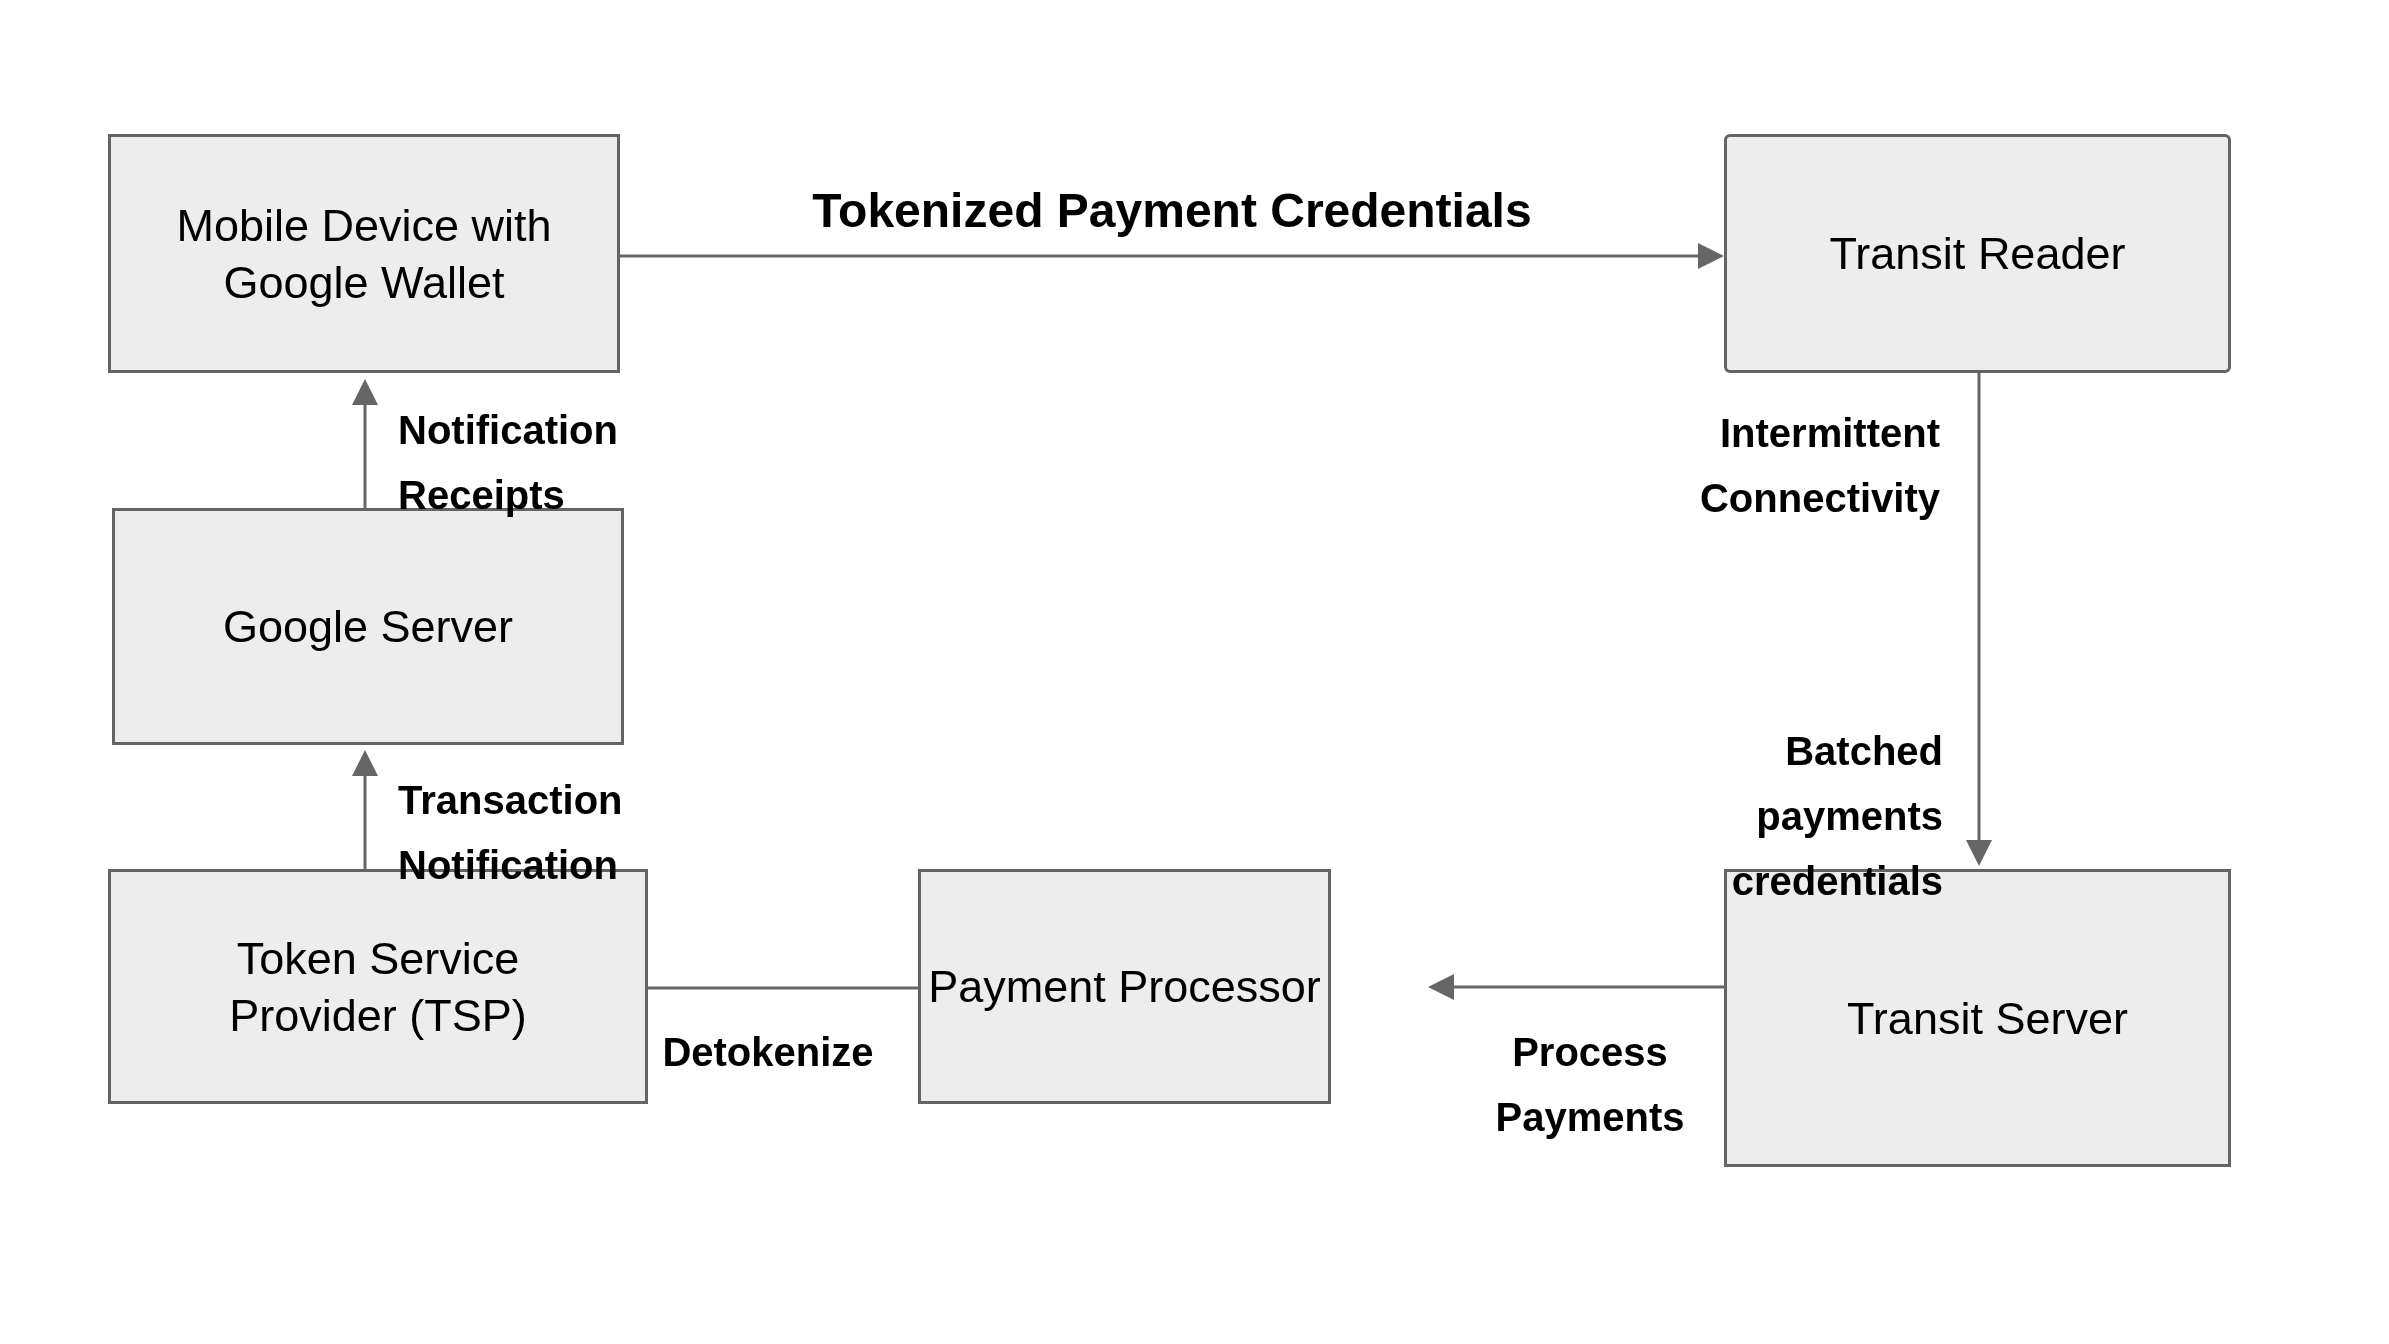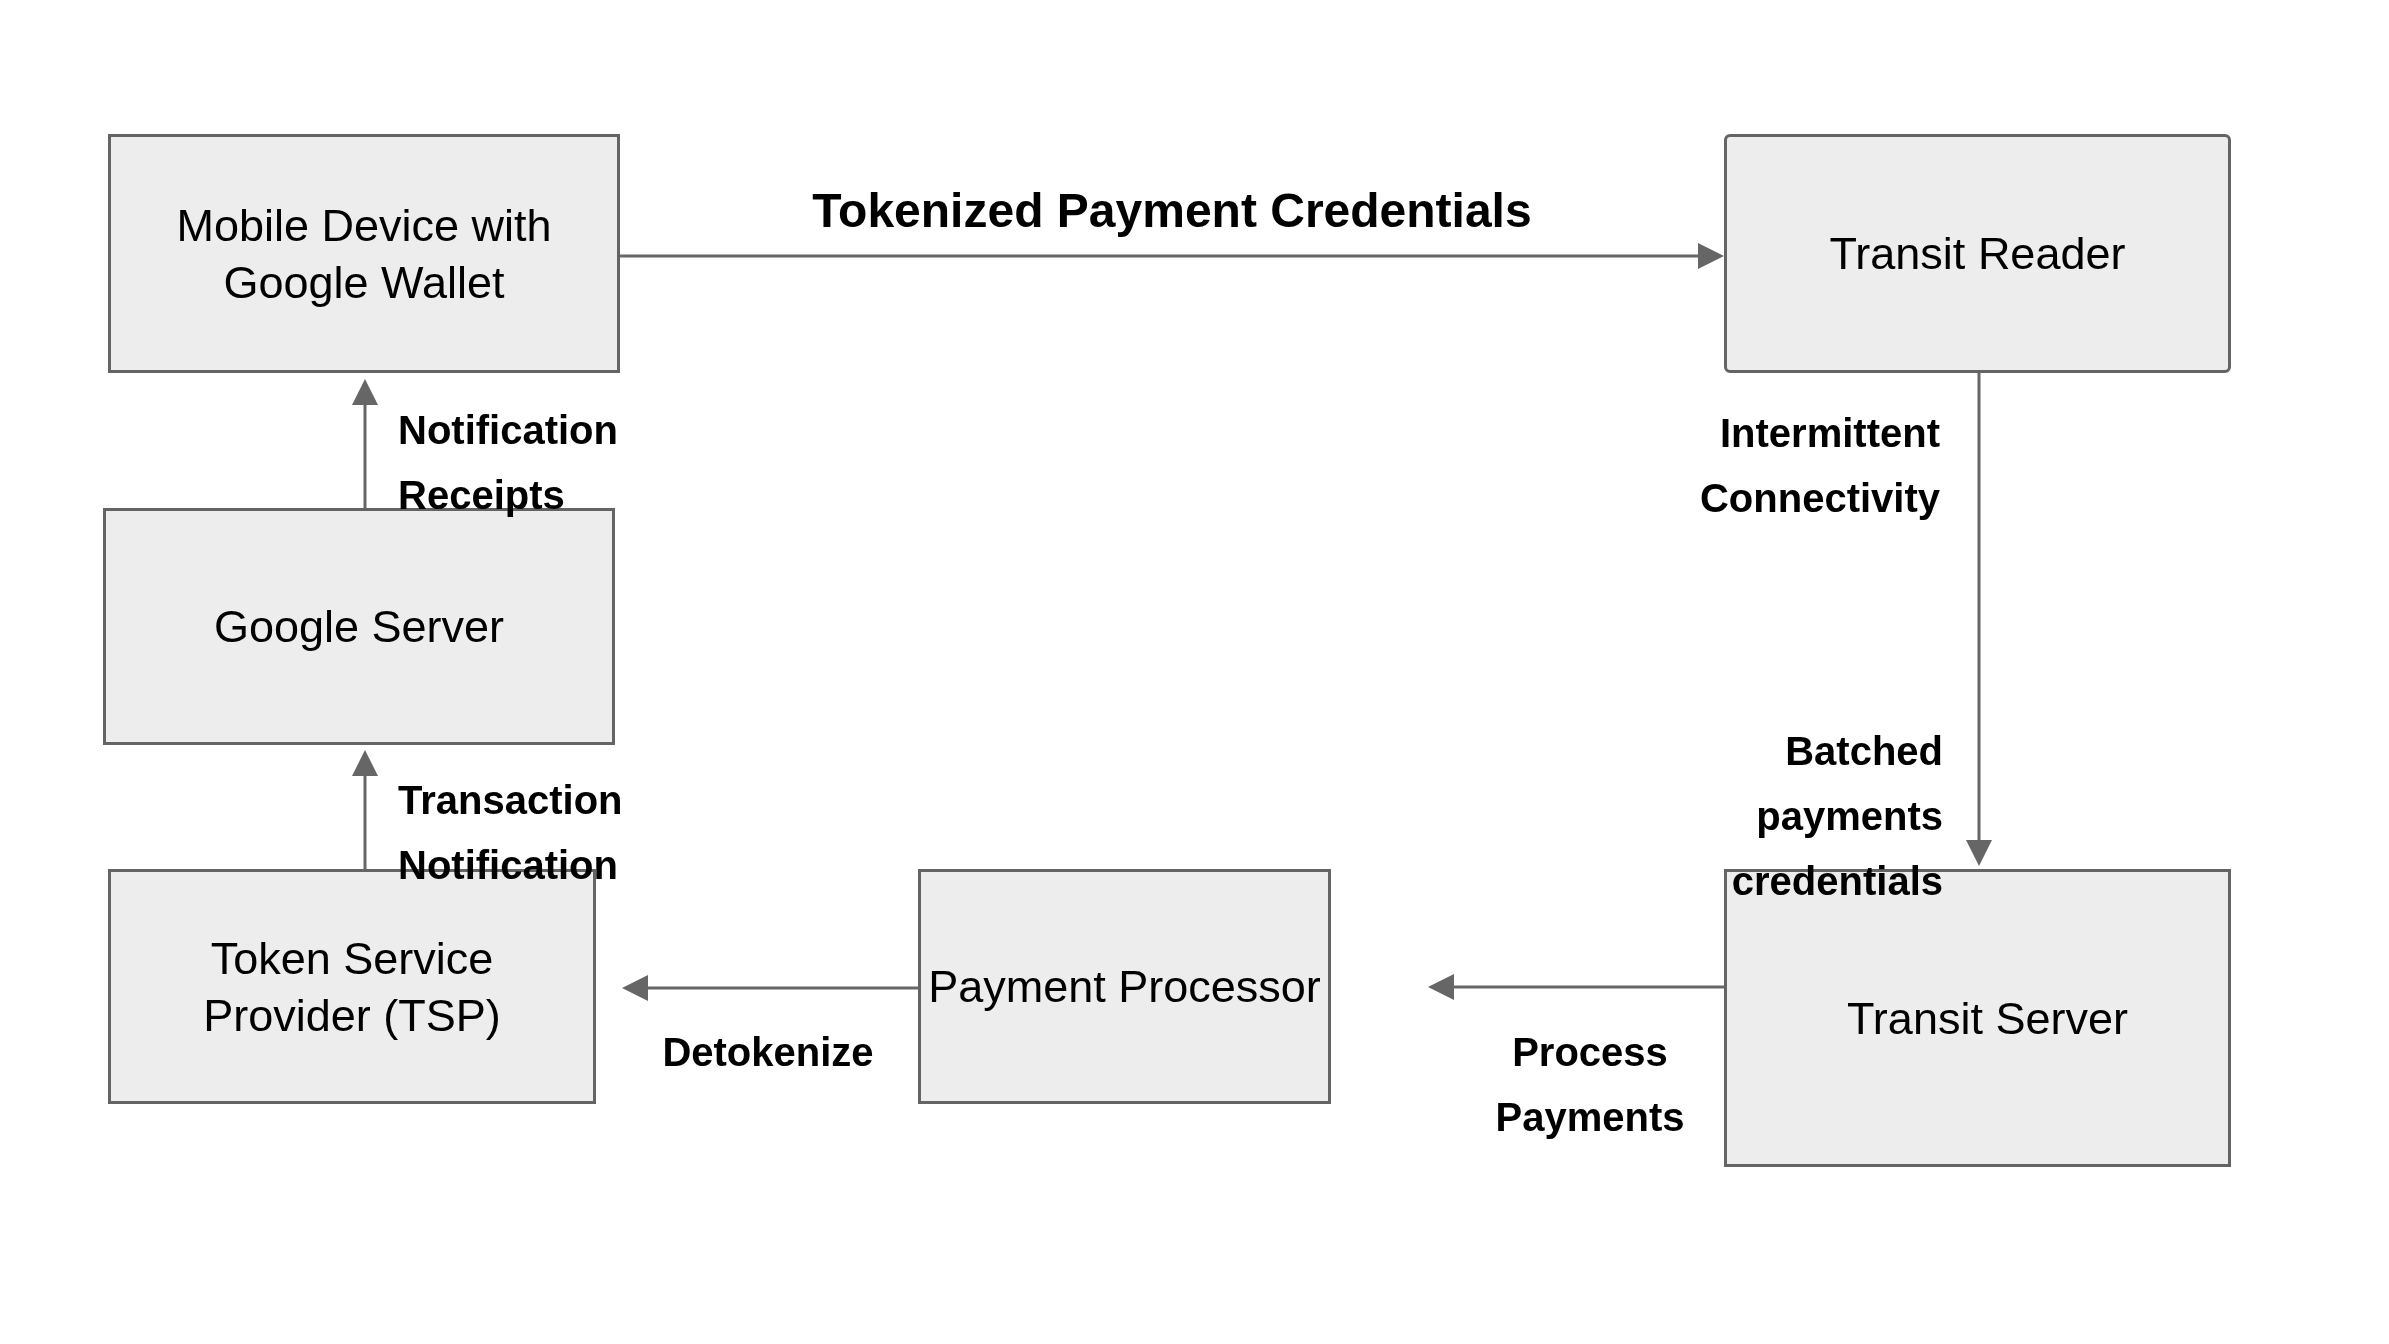--- a/index.html
+++ b/index.html
@@ -99,25 +99,25 @@
 
   <div class="node" style="left:108px; top:134px; width:512px; height:239px;">
     <span class="node-label">Mobile Device with
 Google Wallet</span>
   </div>
 
   <div class="node" style="left:1724px; top:134px; width:507px; height:239px;border-radius:6px;">
     <span class="node-label">Transit Reader</span>
   </div>
 
-  <div class="node" style="left:103px; top:508px; width:512px; height:237px;">
+  <div class="node" style="left:112px; top:508px; width:512px; height:237px;">
     <span class="node-label">Google Server</span>
   </div>
 
-  <div class="node" style="left:108px; top:869px; width:488px; height:235px;">
+  <div class="node" style="left:108px; top:869px; width:540px; height:235px;">
     <span class="node-label">Token Service
 Provider (TSP)</span>
   </div>
 
   <div class="node" style="left:918px; top:869px; width:413px; height:235px;">
     <span class="node-label">Payment Processor</span>
   </div>
 
   <div class="node" style="left:1724px; top:869px; width:507px; height:298px;padding-left:20px;">
     <span class="node-label">Transit Server</span>

